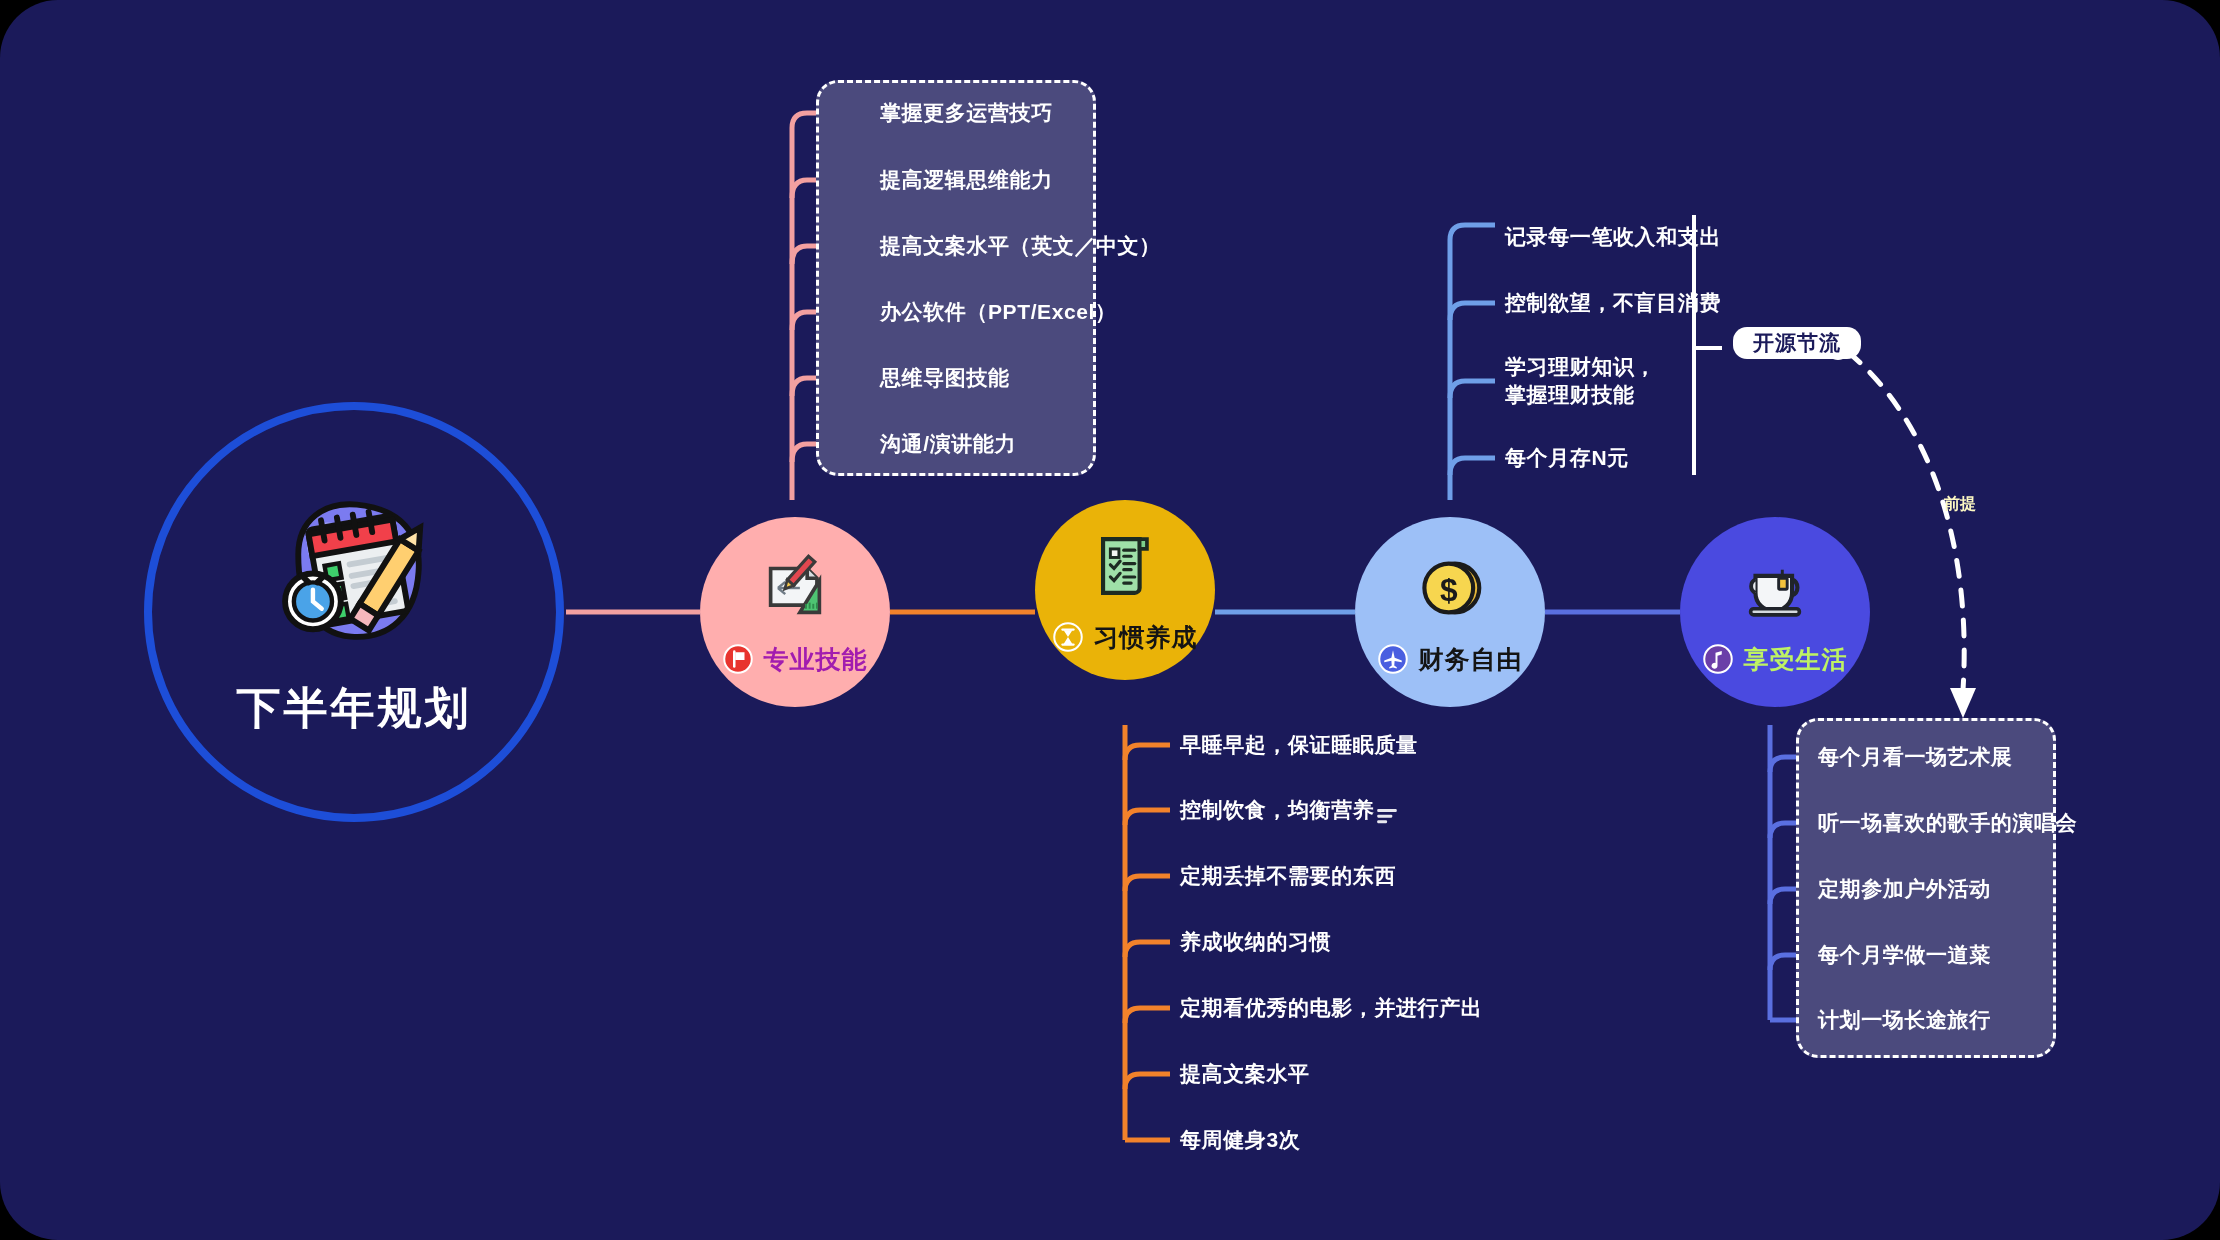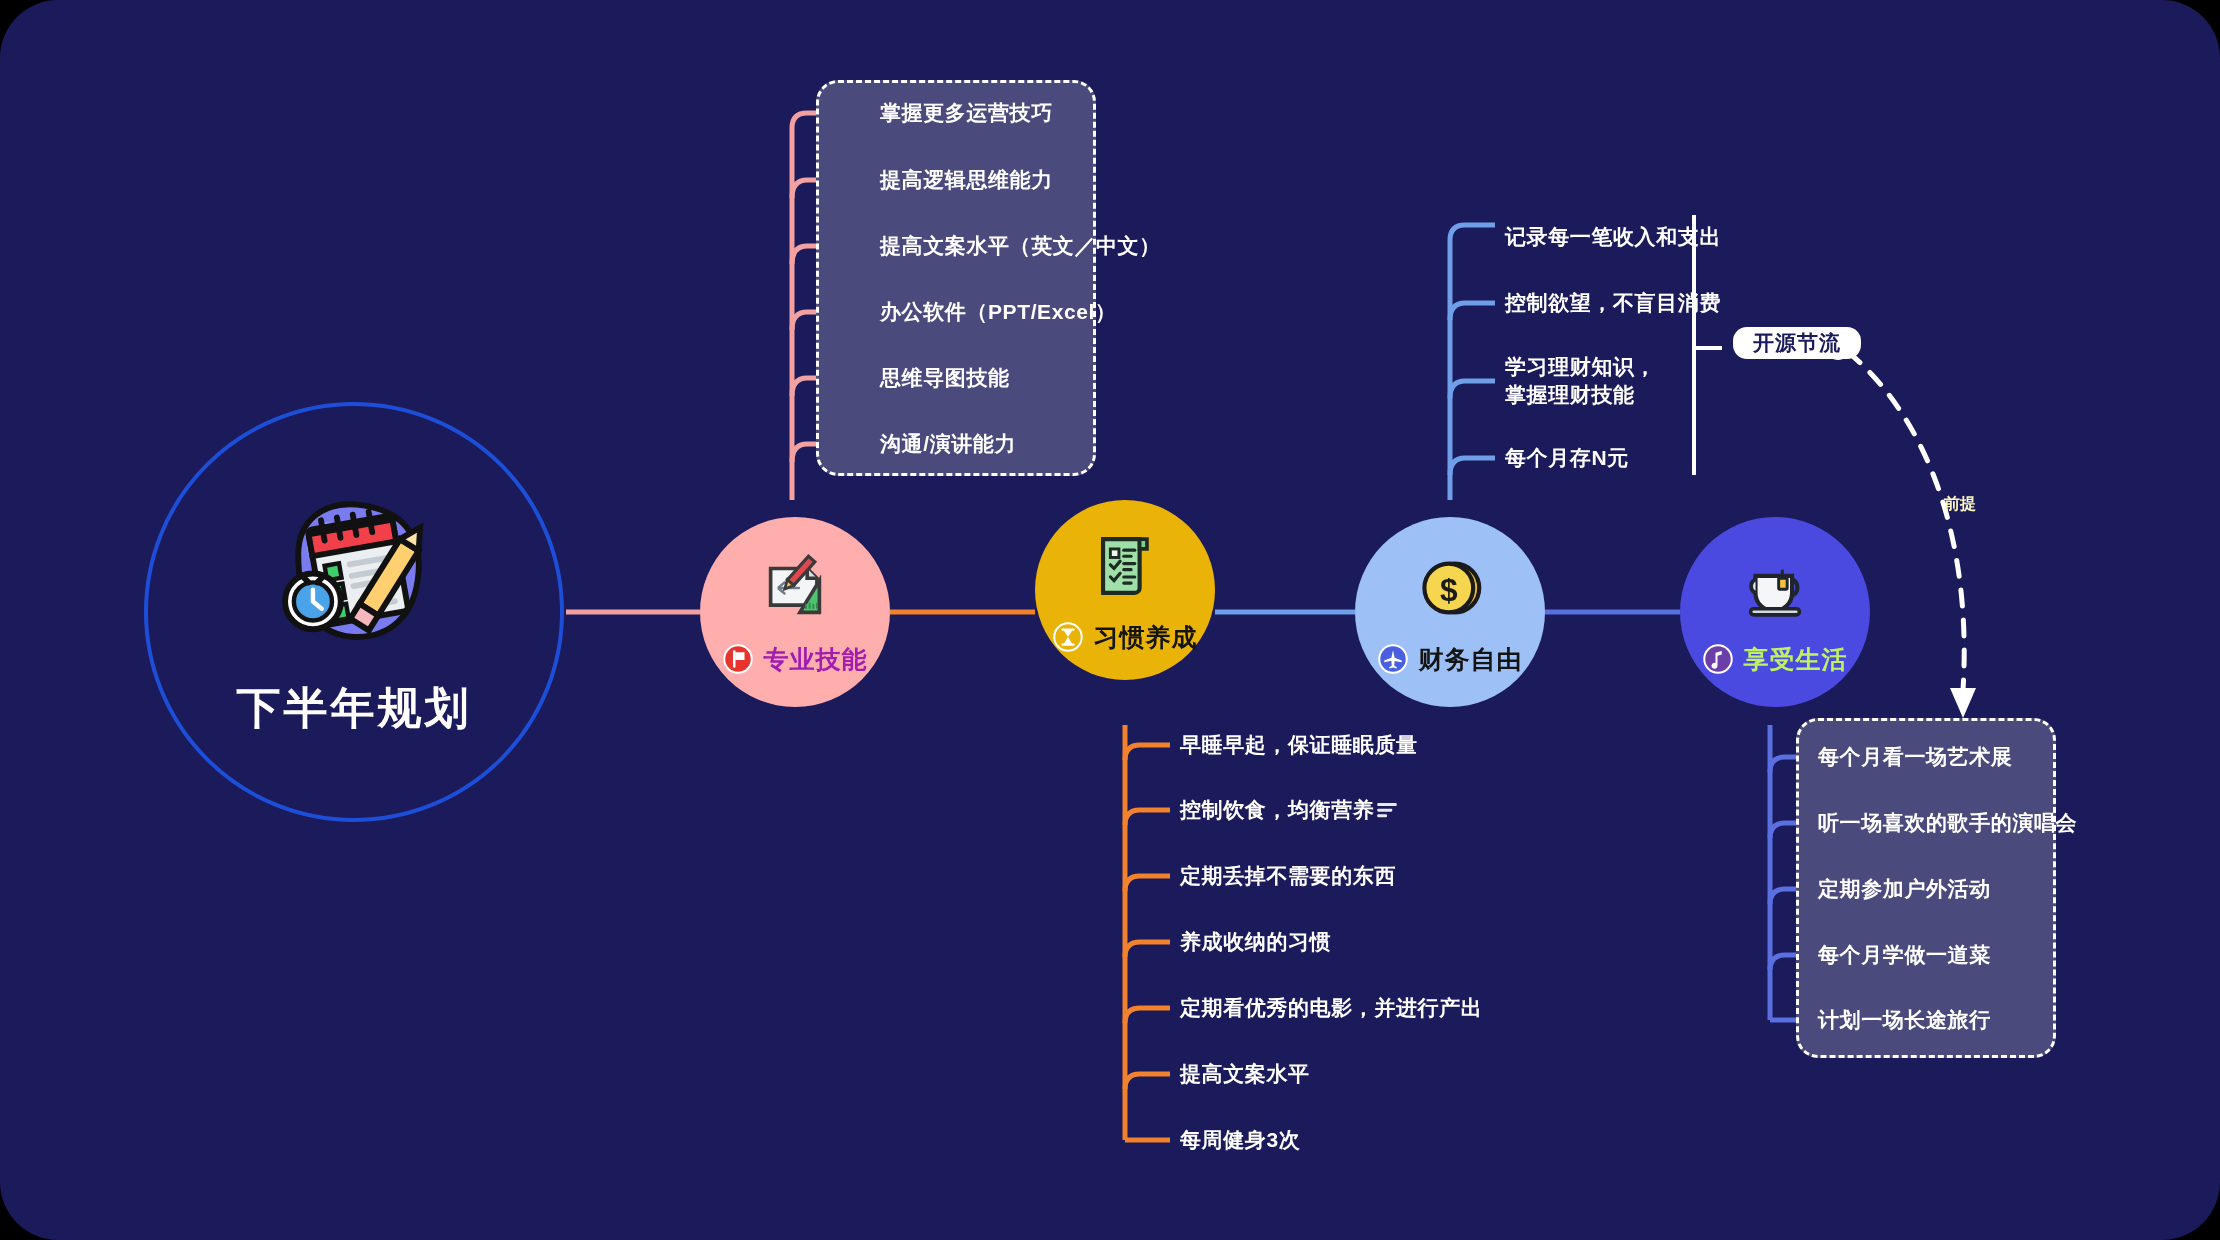--- a/index.html
+++ b/index.html
@@ -20,21 +20,21 @@
     position:absolute; left:0; top:0;
     width:2220px; height:1240px;
     pointer-events:none;
   }
   
   .center-node {
     position:absolute;
     left:144px; top:402px;
     width:420px; height:420px;
     border-radius:50%;
-    border:4px solid #1d4ed8;
+    border:8px solid #1d4ed8;
     display:flex; flex-direction:column;
     align-items:center; justify-content:center;
   }
   .center-icon { width:176px; height:176px; margin-bottom:10px; }
   .center-title {
     color:#ffffff;
     font-size:44px;
     font-weight:bold;
     letter-spacing:3px;
     margin-top:6px;
@@ -65,21 +65,21 @@
   .leaf {
     position:absolute;
     color:#ffffff;
     font-size:21px;
     font-weight:bold;
     letter-spacing:0.6px;
     white-space:nowrap;
     line-height:1.32;
     transform:translateY(-50%);
   }
-  .leaf-with-icon { display:flex; align-items:center; gap:2px; }
+  .leaf-with-icon { display:flex; align-items:flex-end; gap:2px; }
   .note-icon { width:22px; height:16px; opacity:.9; }
   
   .pill {
     position:absolute;
     background:#ffffff;
     color:#1b1a5a;
     font-size:21px;
     font-weight:bold;
     letter-spacing:1px;
     padding:2px 20px;

